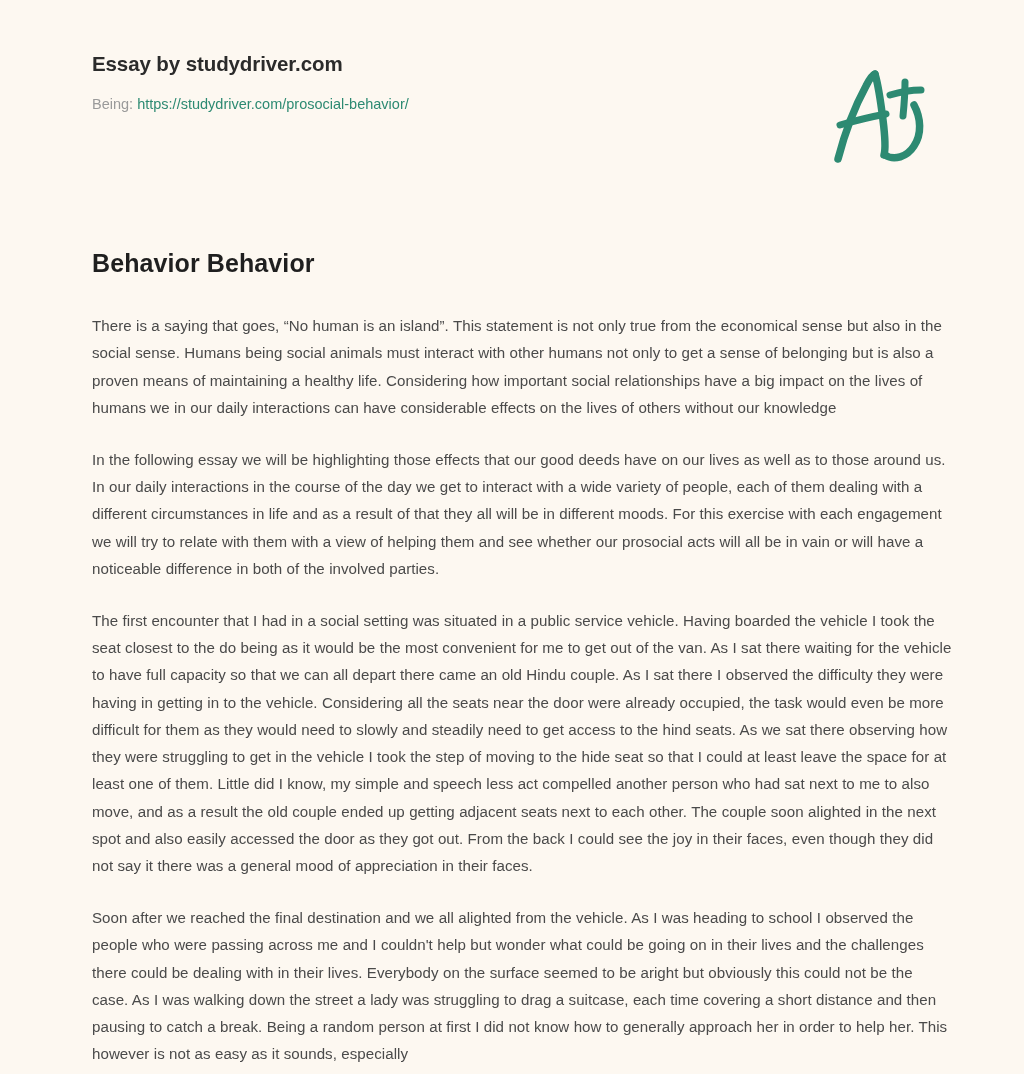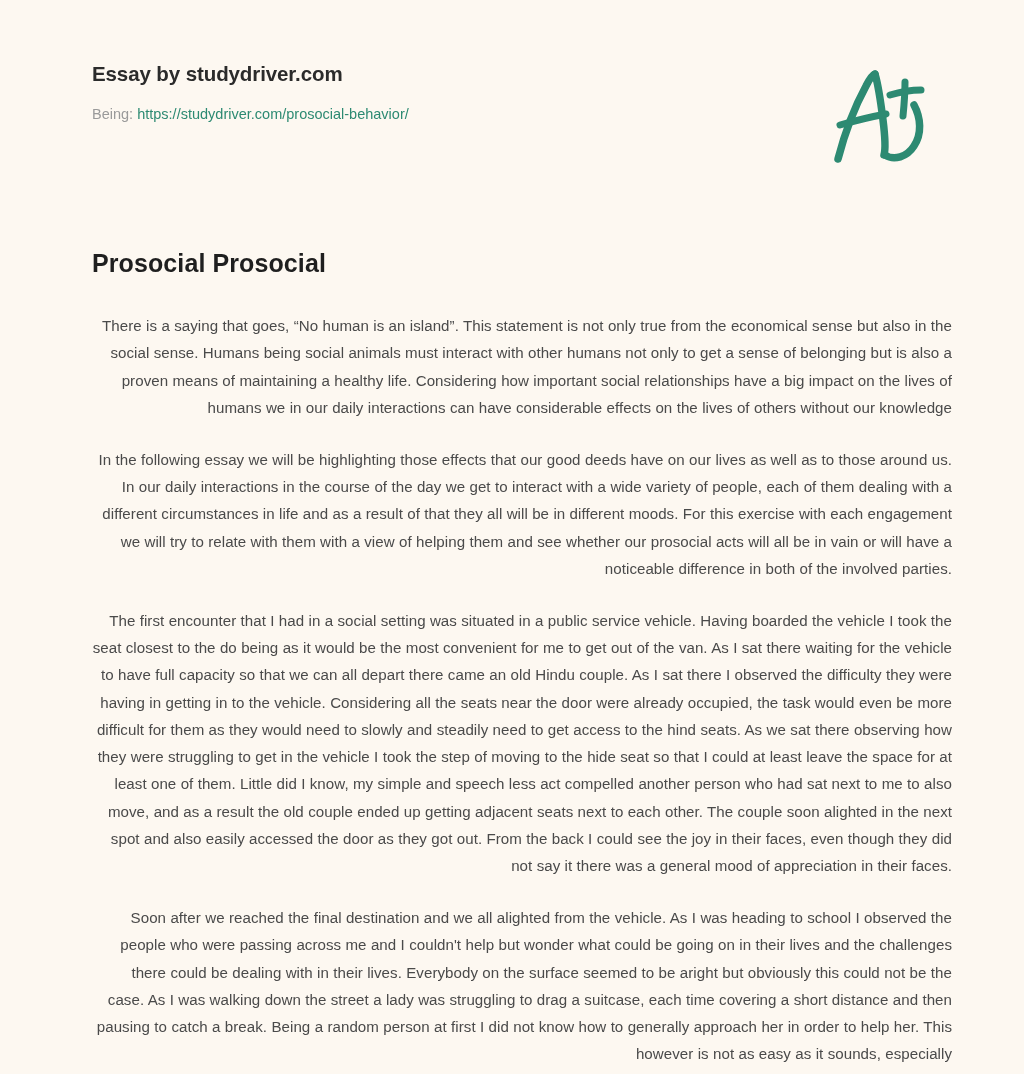--- a/index.html
+++ b/index.html
@@ -19,21 +19,21 @@
     position: relative;
     width: 1024px;
     height: 1074px;
     box-sizing: border-box;
   }
 
   
   .header {
     position: absolute;
     left: 92px;
-    top: 62px;
+    top: 52px;
     width: 860px;
   }
 
   .header-title {
     font-size: 20.5px;
     font-weight: 700;
     color: #2b2b2b;
     letter-spacing: -0.1px;
     line-height: 1.2;
     margin: 0;
@@ -86,21 +86,21 @@
     letter-spacing: 0.1px;
     line-height: 1.25;
     margin: 0 0 33px 0;
   }
 
   .essay-body p {
     margin: 0 0 25px 0;
     font-size: 15.1px;
     line-height: 27.2px;
     color: #4a4a4a;
-    text-align: right;
+    text-align: left;
     letter-spacing: 0.05px;
     word-spacing: 0.1px;
   }
 
   .essay-body p:last-child {
     margin-bottom: 6px;
   }
 </style>
 </head>
 <body>
@@ -128,21 +128,21 @@
         <path d="M83 20 C 83 32, 82 44, 81 54" stroke-width="7"></path>
 
         <path d="M68 33 C 78 30, 90 28, 99 28" stroke-width="7"></path>
 
         <path d="M92 43 C 99 56, 100 72, 92 84 C 85 95, 72 99, 63 93" stroke-width="7.5"></path>
       </g>
     </svg>
   </div>
 
   <div class="essay">
-    <h1 class="essay-title">Prosocial Prosocial</h1>
+    <h1 class="essay-title">Behavior Behavior</h1>
     <div class="essay-body">
       <p>There is a saying that goes, “No human is an island”. This statement is not only true from the economical sense but also in the social sense. Humans being social animals must interact with other humans not only to get a sense of belonging but is also a proven means of maintaining a healthy life. Considering how important social relationships have a big impact on the lives of humans we in our daily interactions can have considerable effects on the lives of others without our knowledge</p>
       <p>In the following essay we will be highlighting those effects that our good deeds have on our lives as well as to those around us. In our daily interactions in the course of the day we get to interact with a wide variety of people, each of them dealing with a different circumstances in life and as a result of that they all will be in different moods. For this exercise with each engagement we will try to relate with them with a view of helping them and see whether our prosocial acts will all be in vain or will have a noticeable difference in both of the involved parties.</p>
       <p>The first encounter that I had in a social setting was situated in a public service vehicle. Having boarded the vehicle I took the seat closest to the do being as it would be the most convenient for me to get out of the van. As I sat there waiting for the vehicle to have full capacity so that we can all depart there came an old Hindu couple. As I sat there I observed the difficulty they were having in getting in to the vehicle. Considering all the seats near the door were already occupied, the task would even be more difficult for them as they would need to slowly and steadily need to get access to the hind seats. As we sat there observing how they were struggling to get in the vehicle I took the step of moving to the hide seat so that I could at least leave the space for at least one of them. Little did I know, my simple and speech less act compelled another person who had sat next to me to also move, and as a result the old couple ended up getting adjacent seats next to each other. The couple soon alighted in the next spot and also easily accessed the door as they got out. From the back I could see the joy in their faces, even though they did not say it there was a general mood of appreciation in their faces.</p>
       <p>Soon after we reached the final destination and we all alighted from the vehicle. As I was heading to school I observed the people who were passing across me and I couldn't help but wonder what could be going on in their lives and the challenges there could be dealing with in their lives. Everybody on the surface seemed to be aright but obviously this could not be the case. As I was walking down the street a lady was struggling to drag a suitcase, each time covering a short distance and then pausing to catch a break. Being a random person at first I did not know how to generally approach her in order to help her. This however is not as easy as it sounds, especially</p>
     </div>
   </div>
 
 </div>
 

